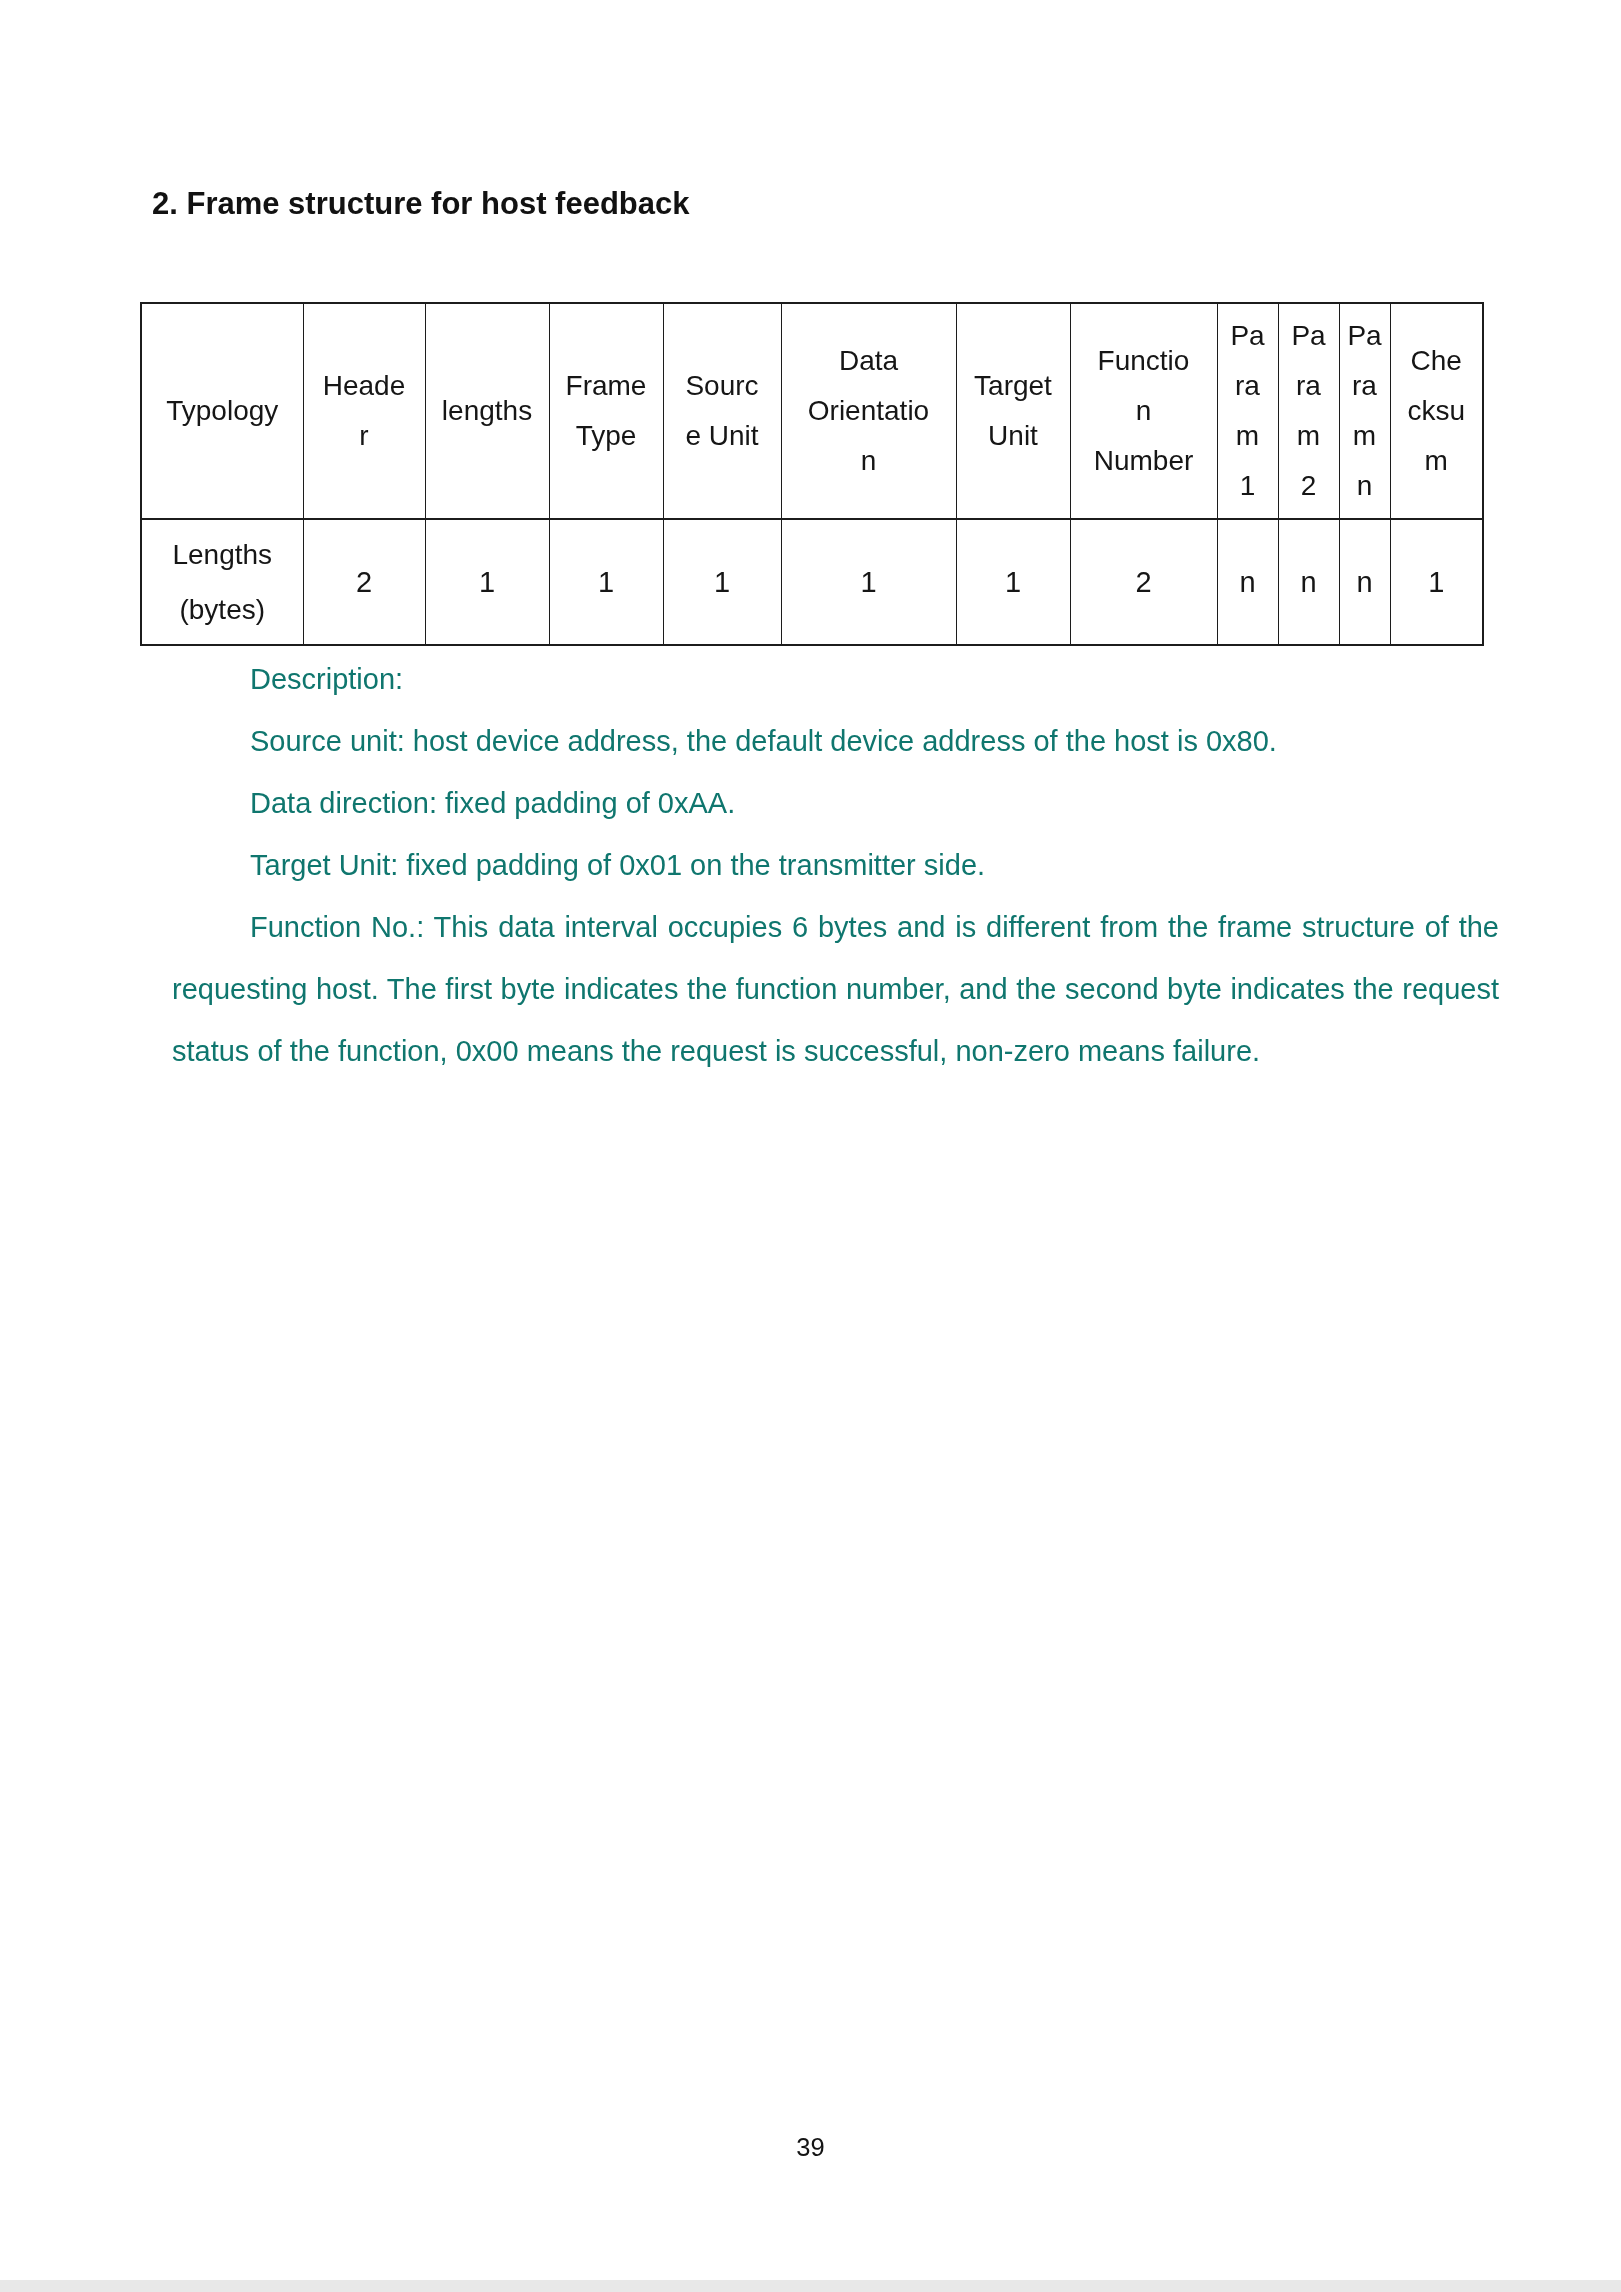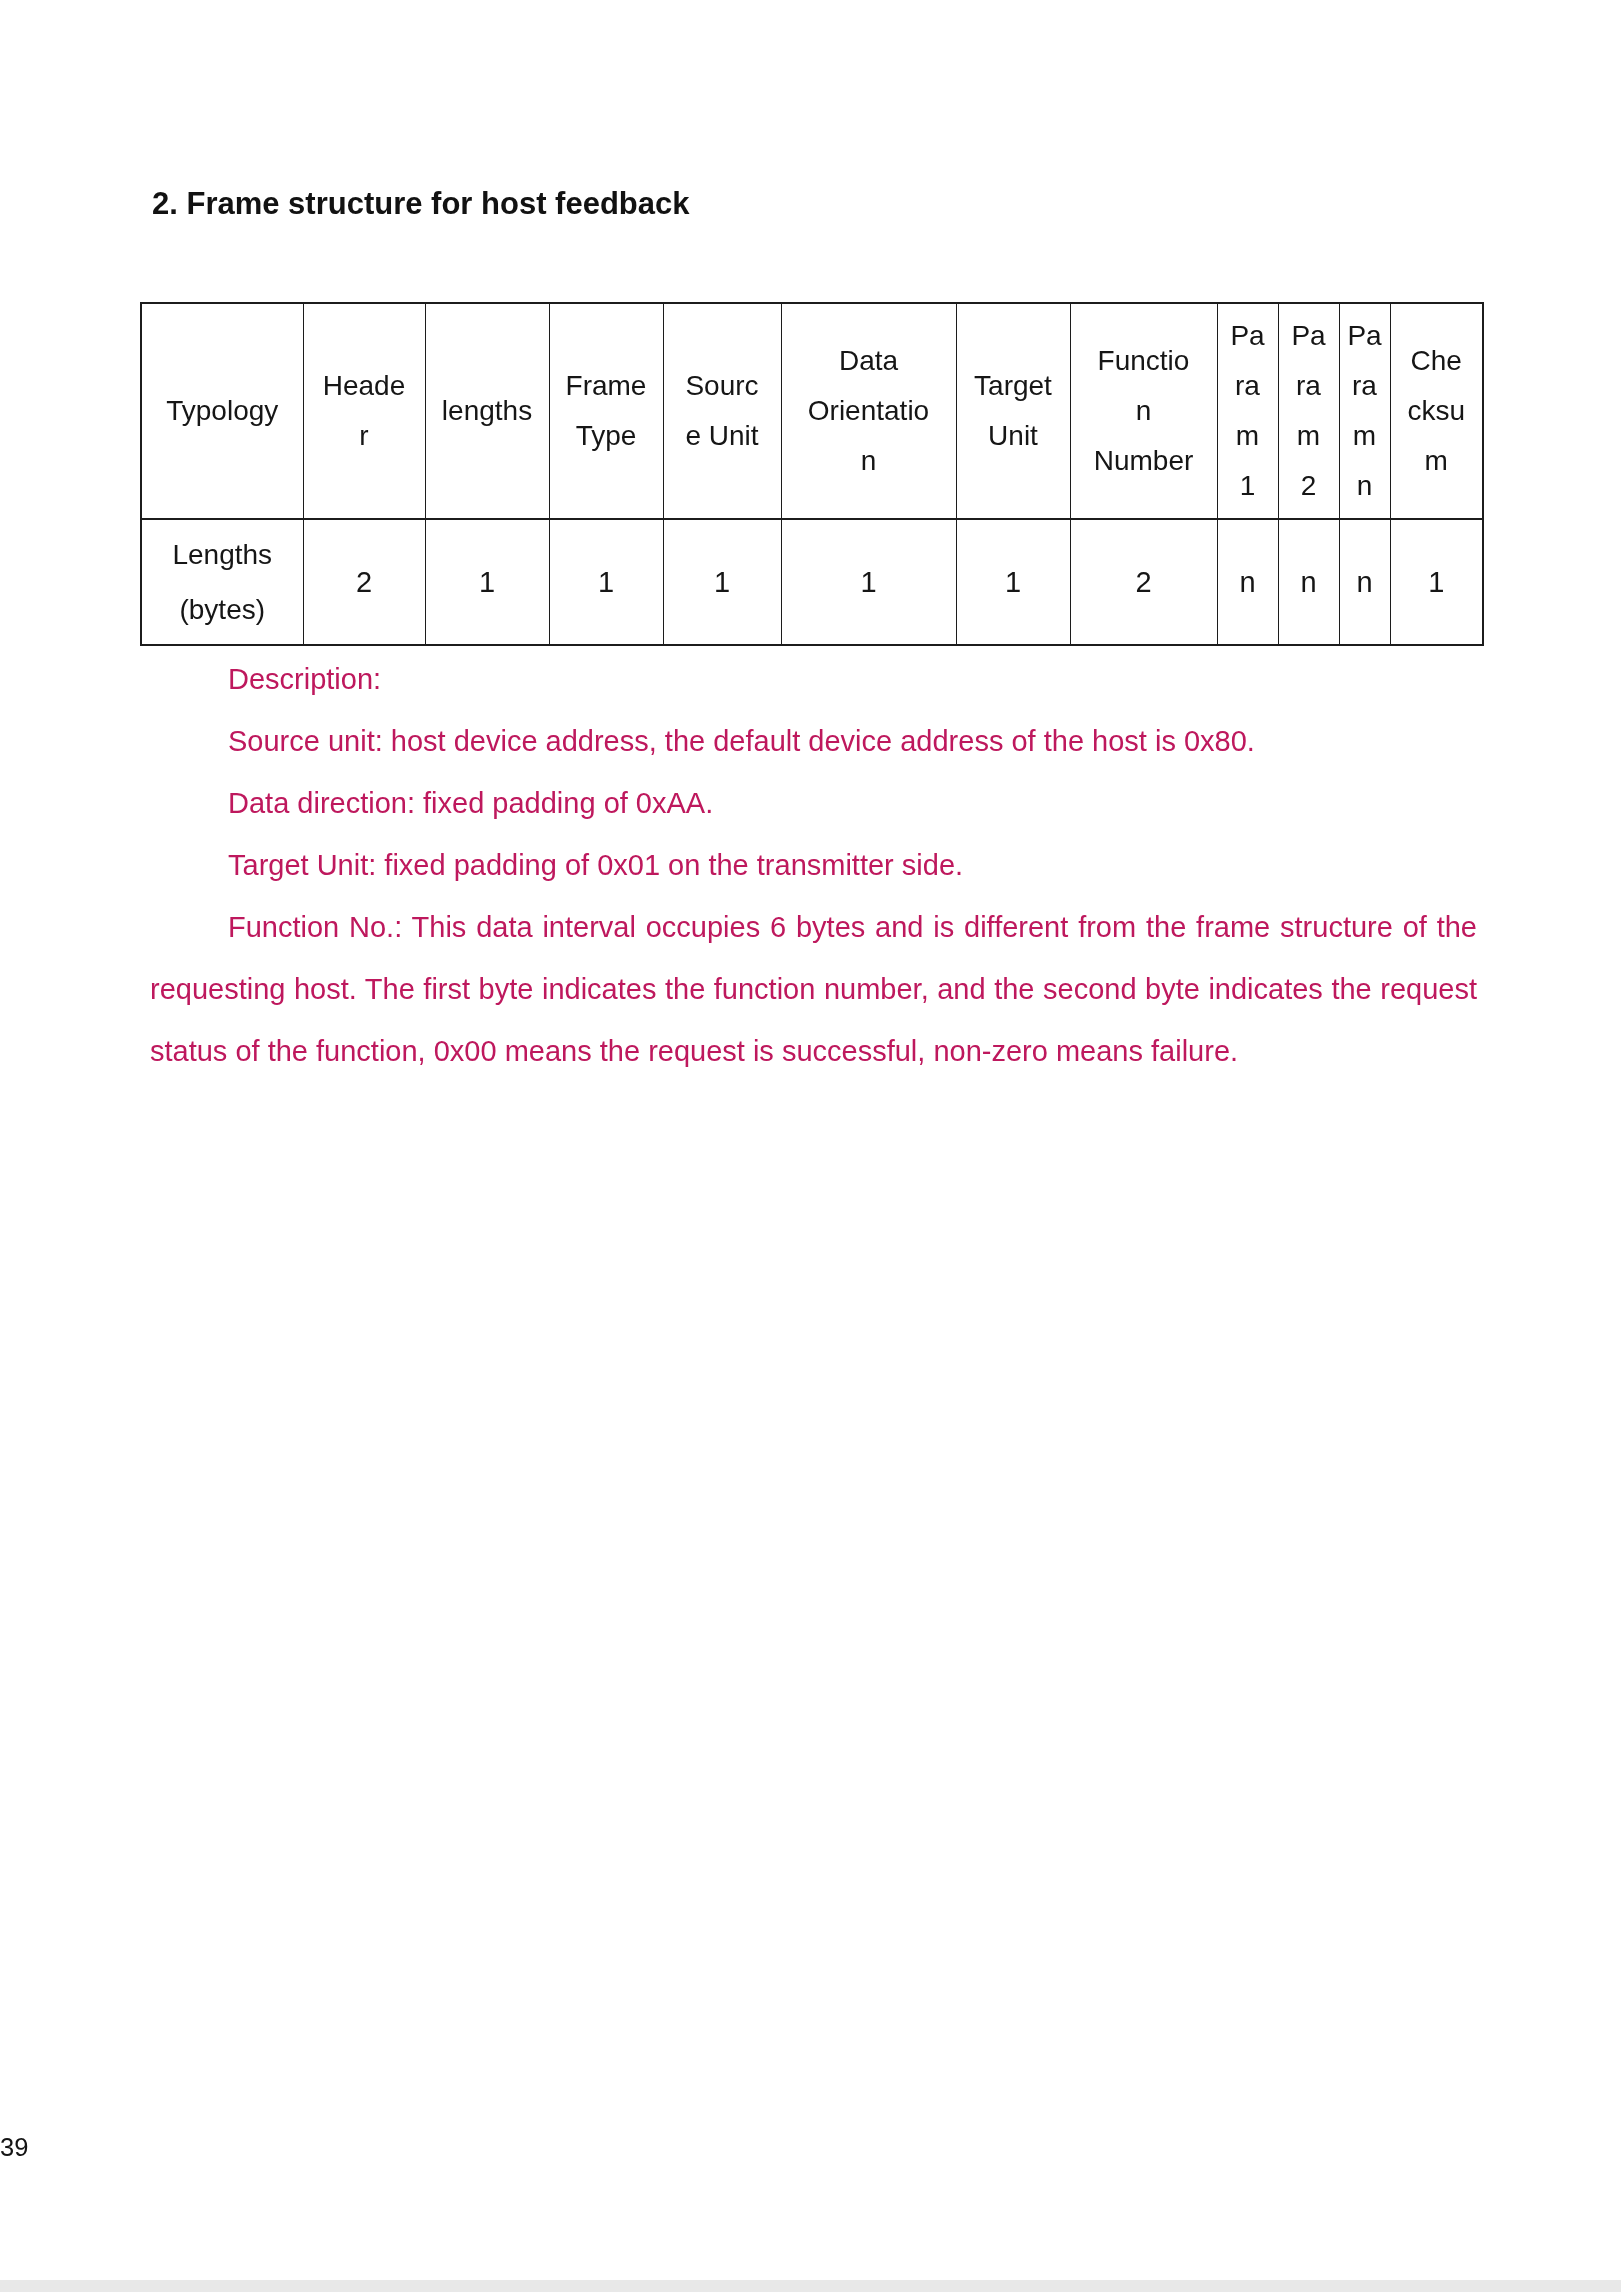--- a/index.html
+++ b/index.html
@@ -45,36 +45,36 @@
   }
   .ftable tr.header-row { height: 216px; }
   .ftable tr.header-row th { border-bottom: 2.5px solid #1c1c1c; font-size: 28px; }
   .hl { display: block; line-height: 50px; }
   .ftable tr.len-row { height: 126px; }
   .ftable tr.len-row td { font-size: 29px; }
   .ll { display: block; line-height: 55px; font-size: 28px; }
 
   .body-text {
     position: absolute;
-    left: 150px;
+    left: 172px;
     top: 648px;
     width: 1327px;
     font-size: 29px;
     line-height: 62px;
     text-align: justify;
-    color: #be185d;
+    color: #0f766e;
   }
   .body-text p { margin: 0; text-indent: 78px; }
 
   .page-number {
     position: absolute;
     left: 0;
     right: 0;
     top: 2133px;
-    text-align: left;
+    text-align: center;
     font-size: 25.5px;
     color: #141414;
   }
 </style>
 </head>
 <body>
 
 <div class="page">
 
   <h2 class="heading">2. Frame structure for host feedback</h2>

